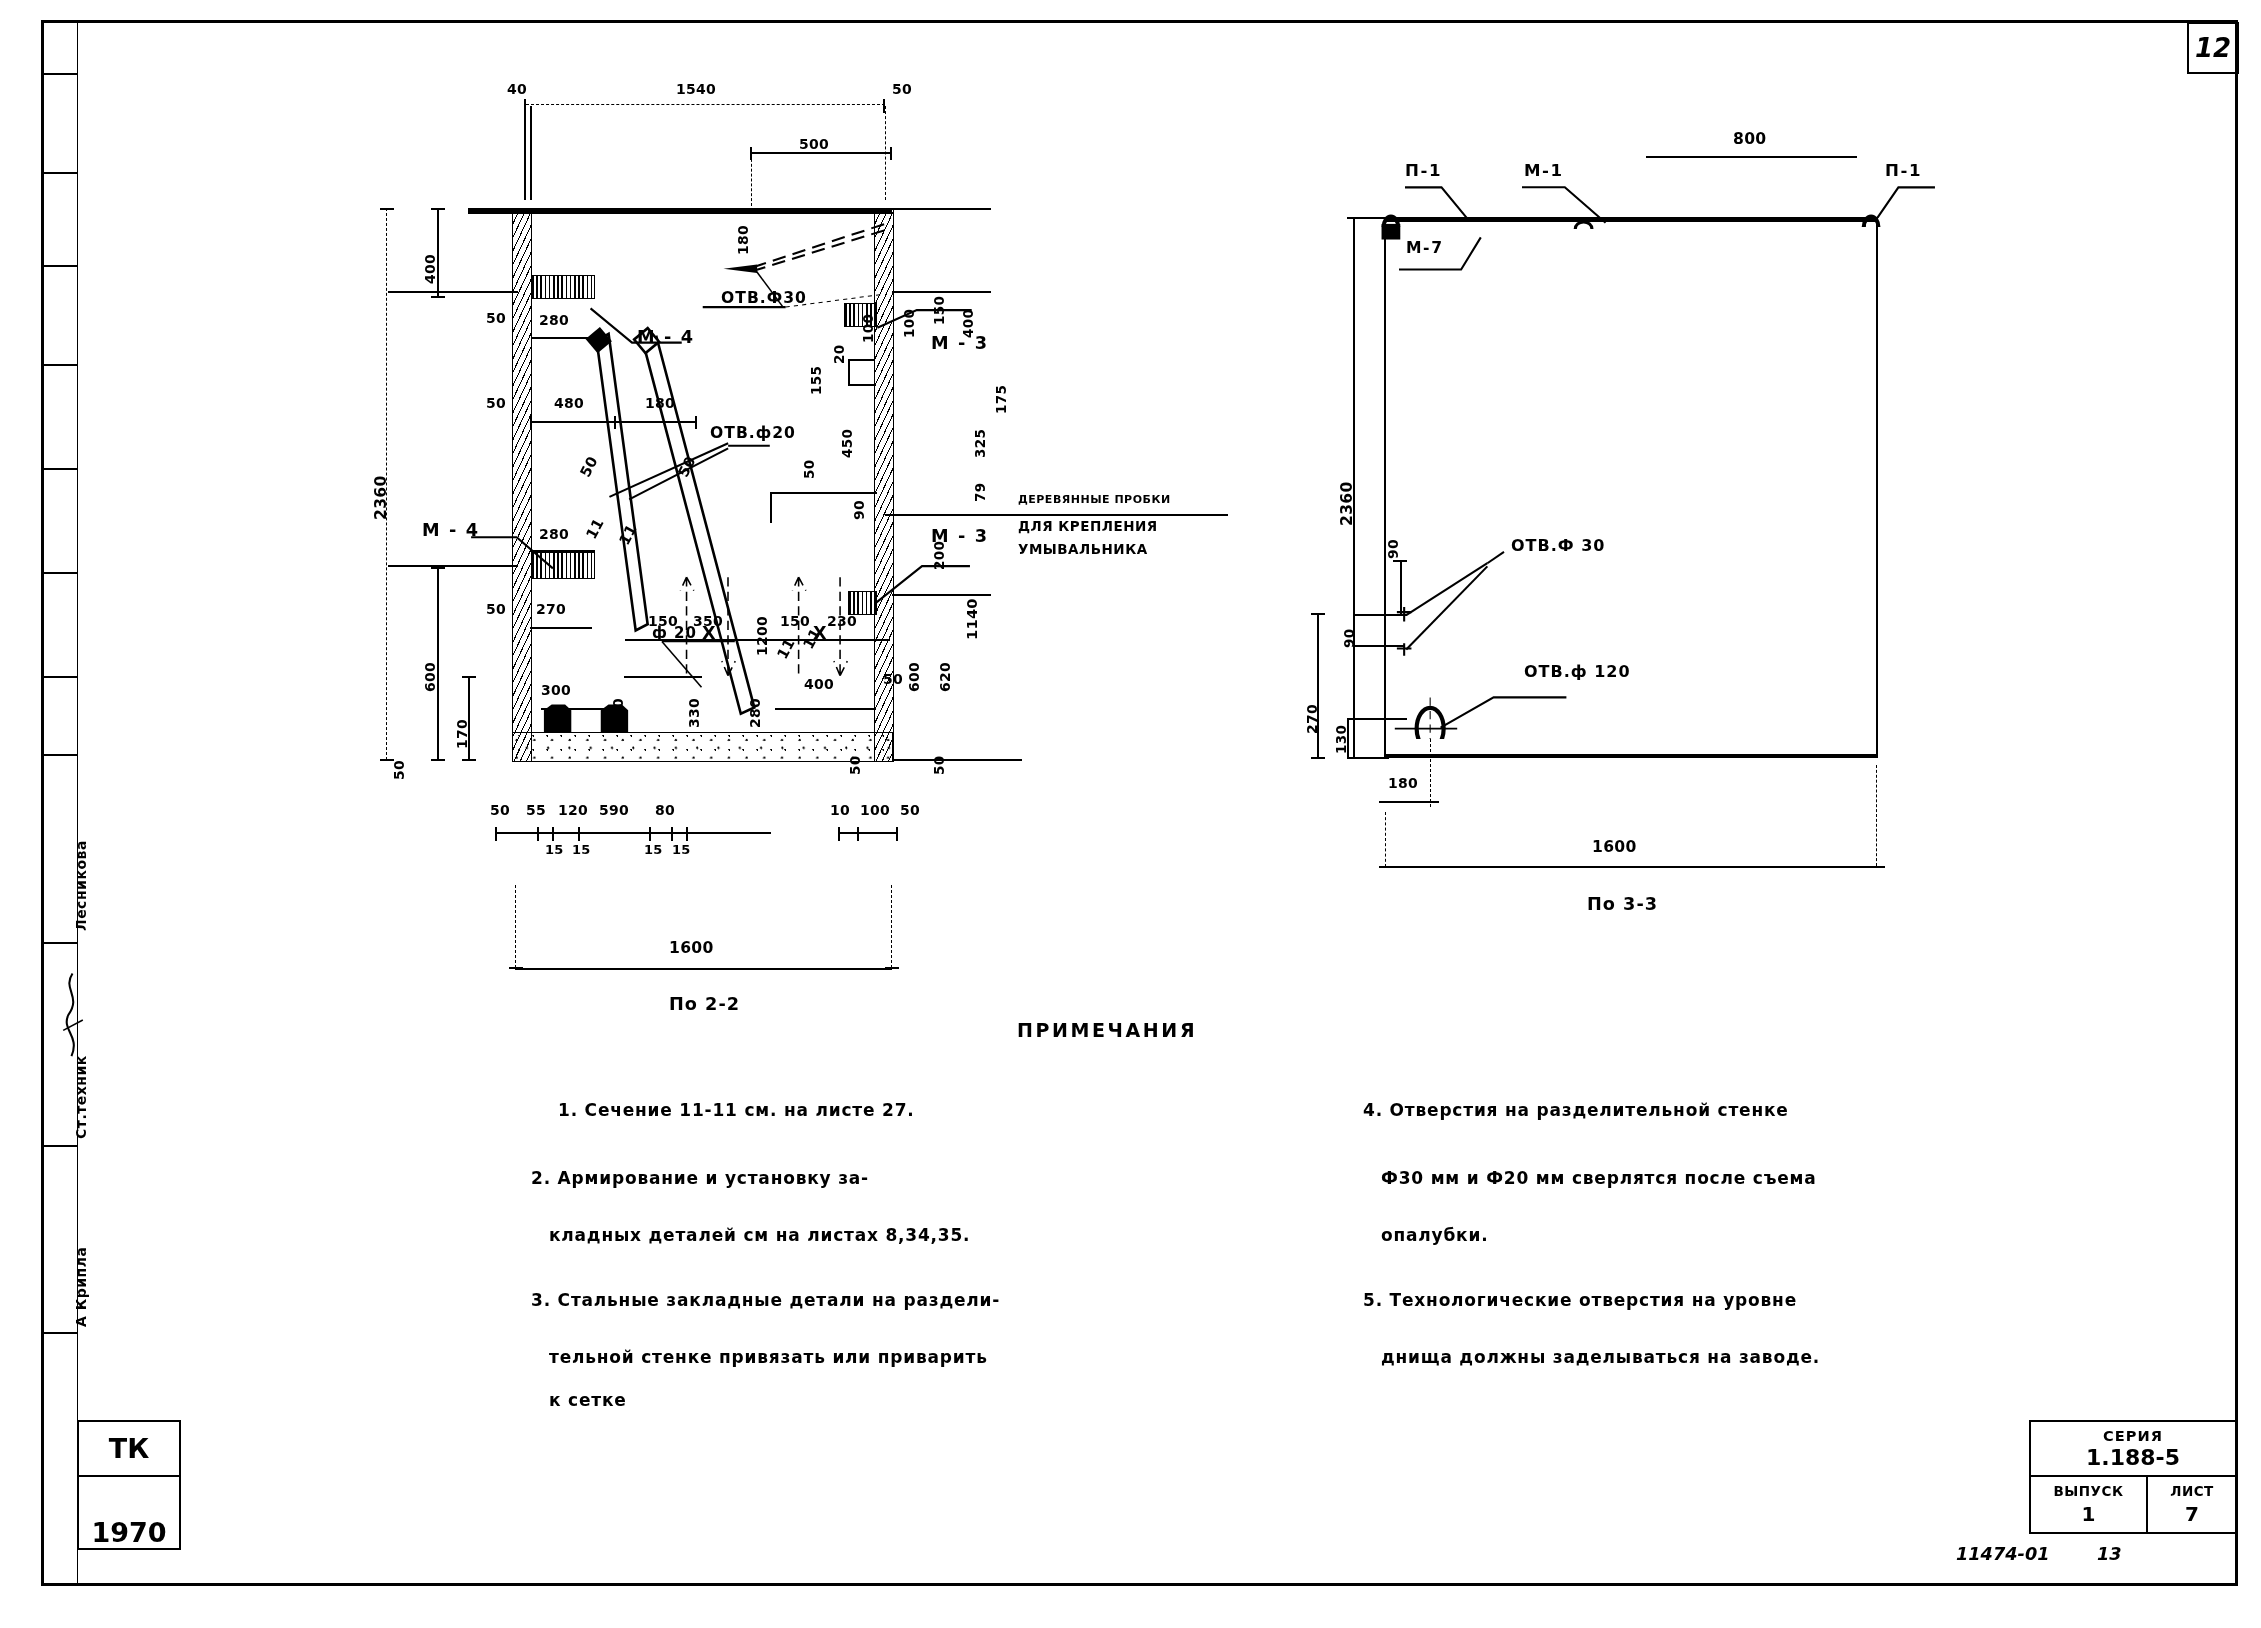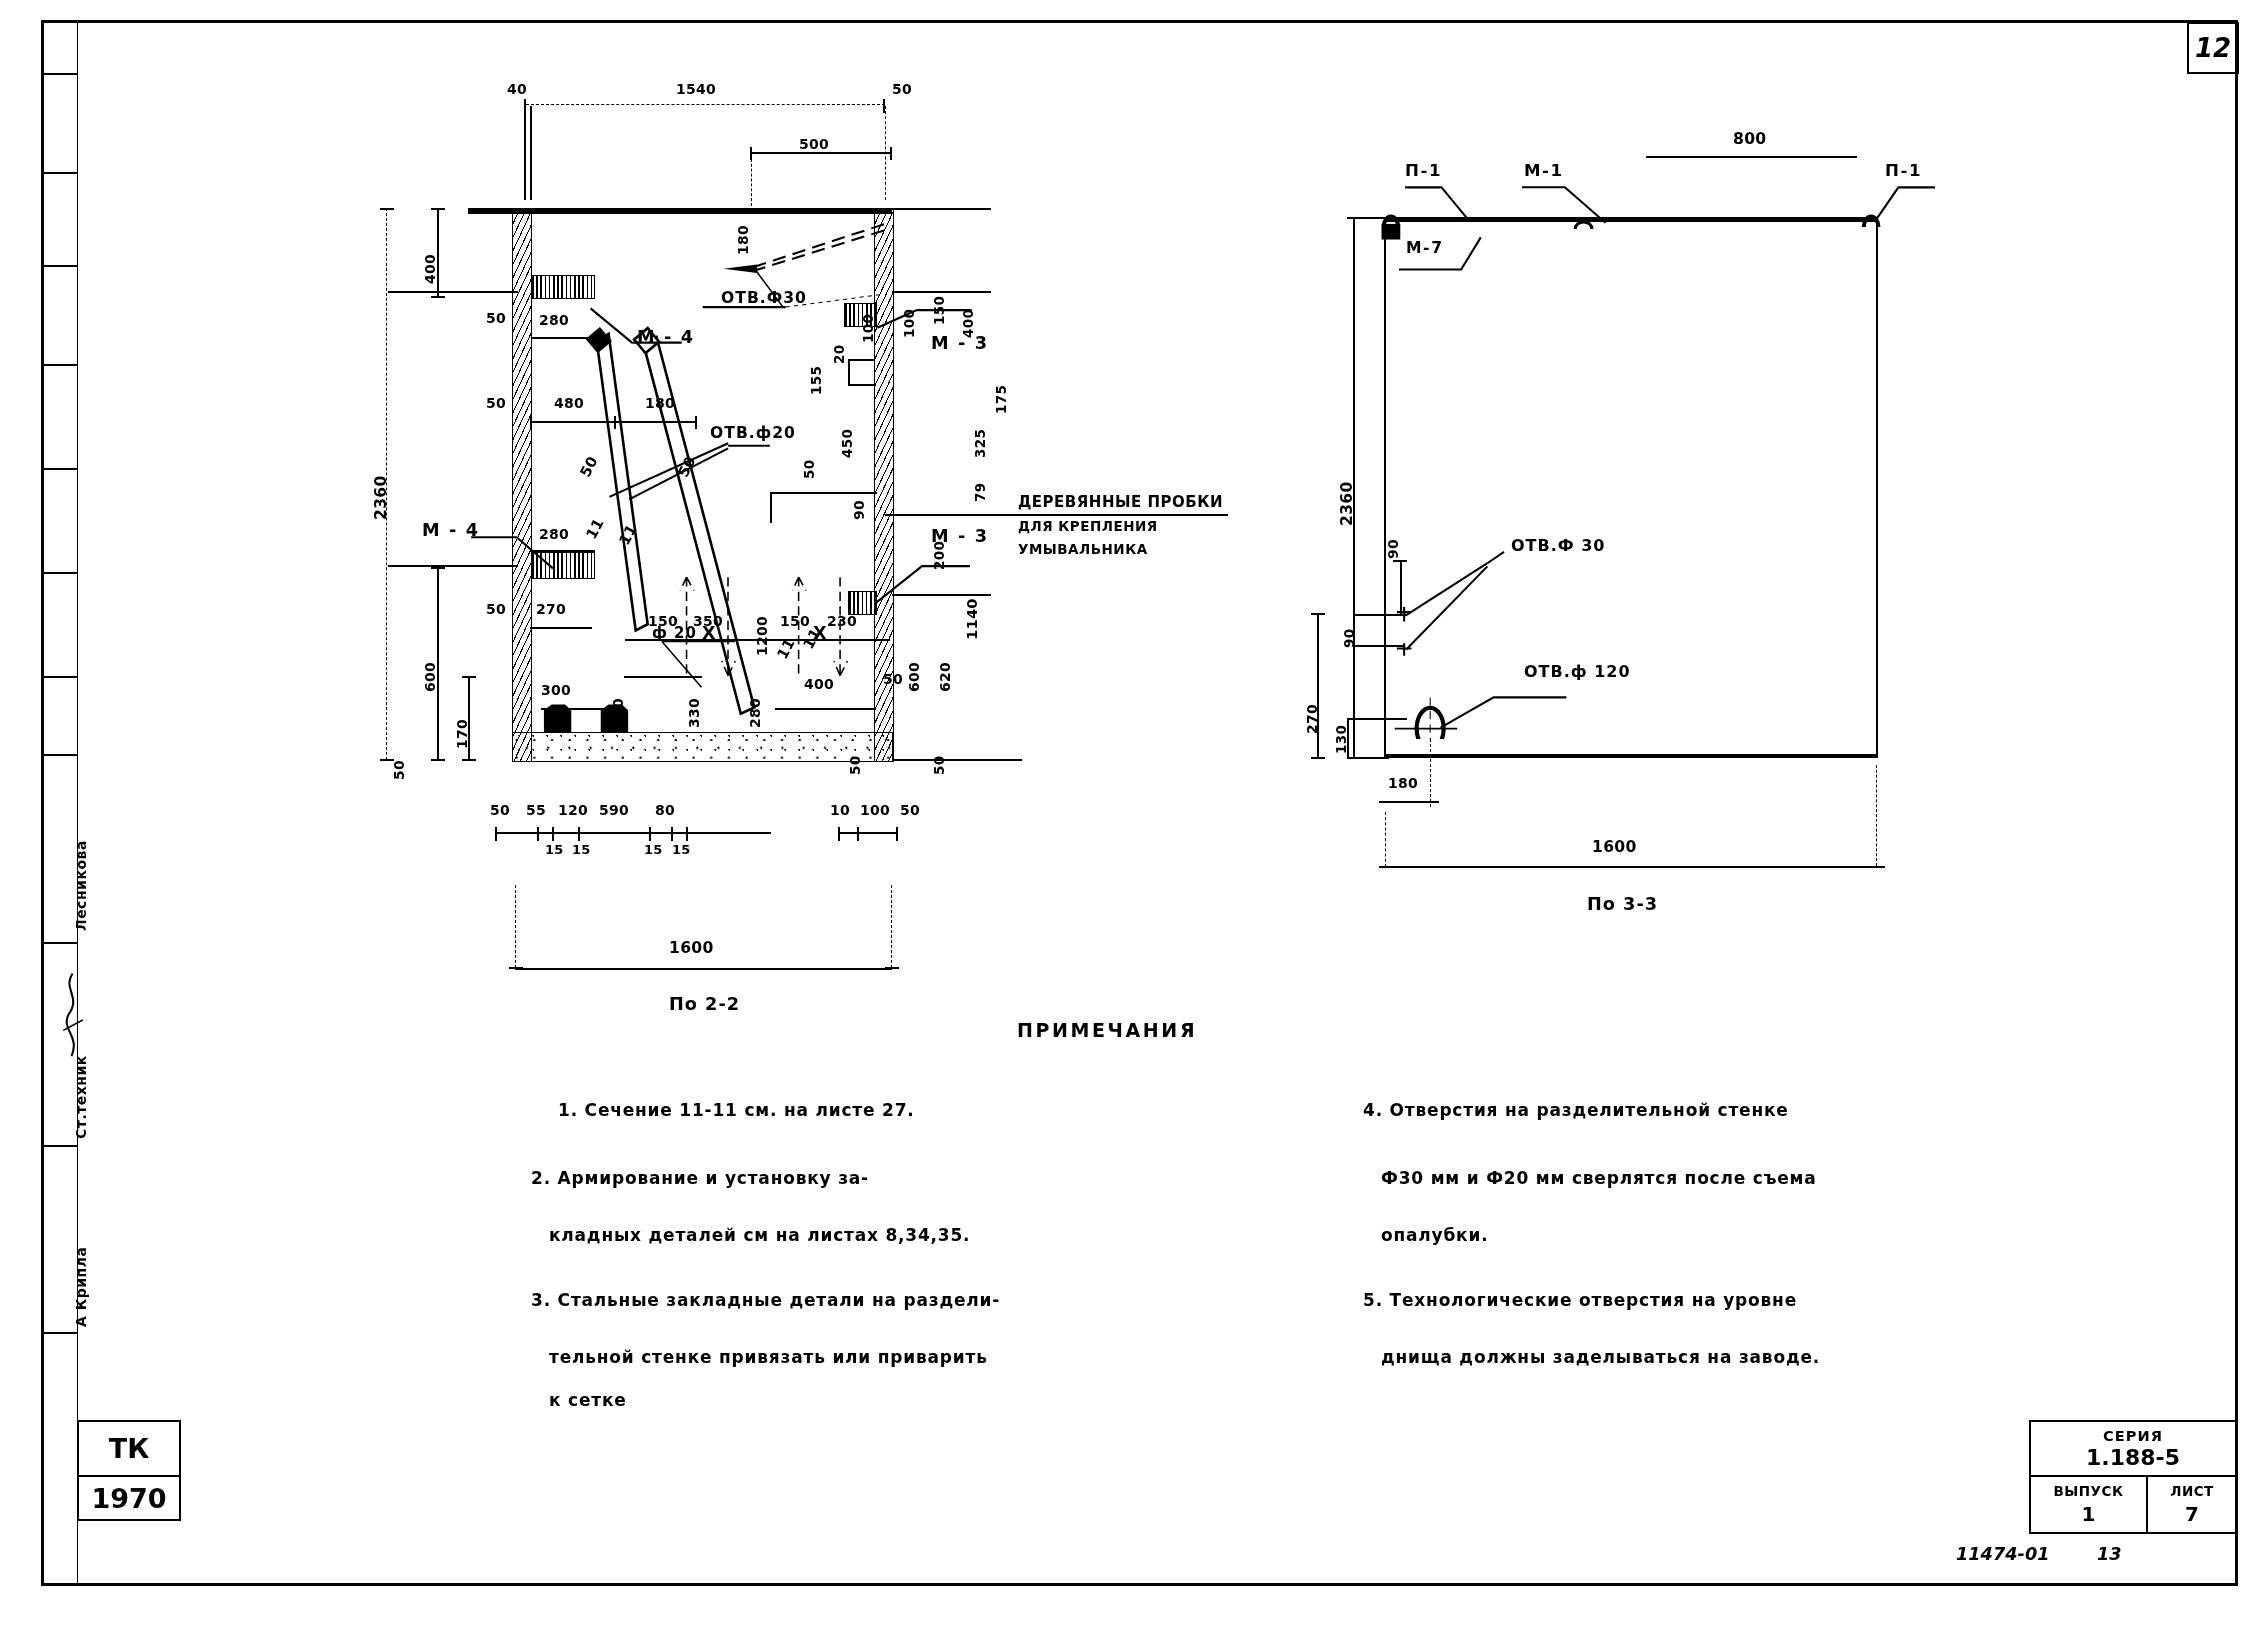--- a/index.html
+++ b/index.html
@@ -159,21 +159,21 @@
 </svg>
 <span class="mark" style="left:931px;top:333px;">М - 3</span>
 
 <svg class="abs" style="left:872px;top:541px;" width="99" height="68" viewBox="0 0 190 130">
   <path d="M8 118 L96 48 L188 48" stroke="#000" stroke-width="4" fill="none"></path>
 </svg>
 <span class="mark" style="left:931px;top:526px;">М - 3</span>
 
 <div class="ln abs" style="left:952px;top:514px;width:276px;height:2.1px;"></div>
 <div class="ln abs" style="left:885px;top:514px;width:73px;height:1.6px;"></div>
-<span class="note-l" style="left:1018px;top:493px;font-size:15px;letter-spacing:0.5px;">ДЕРЕВЯННЫЕ ПРОБКИ</span>
+<span class="note-l" style="left:1018px;top:493px;font-size:11px;letter-spacing:0.5px;">ДЕРЕВЯННЫЕ ПРОБКИ</span>
 <span class="note-l" style="left:1018px;top:518px;font-size:13.5px;letter-spacing:0.5px;">ДЛЯ КРЕПЛЕНИЯ</span>
 <span class="note-l" style="left:1018px;top:541px;font-size:13.5px;letter-spacing:0.5px;">УМЫВАЛЬНИКА</span>
 
 <span class="dim-txt" style="left:584px;top:520px;font-size:14.6px;transform:rotate(-62deg);">11</span>
 <span class="dim-txt" style="left:617px;top:526px;font-size:14.6px;transform:rotate(-62deg);">11</span>
 <span class="dim-txt" style="left:775px;top:640px;font-size:14.6px;transform:rotate(-62deg);">11</span>
 <span class="dim-txt" style="left:801px;top:630px;font-size:14.6px;transform:rotate(-62deg);">11</span>
 
 <div class="ln abs" style="left:526px;top:104px;width:359px;height:1.6px;border-top:1.6px dashed #000;background:none;"></div>
 <div class="tick" style="left:524px;top:99px;height:13.5px;"></div>
@@ -420,21 +420,21 @@
 <span class="note-l" style="left:1363px;top:1100px;">4. Отверстия  на  разделительной  стенке</span>
 <span class="note-l" style="left:1381px;top:1168px;">Ф30 мм  и  Ф20 мм  сверлятся  после  съема</span>
 <span class="note-l" style="left:1381px;top:1225px;">опалубки.</span>
 <span class="note-l" style="left:1363px;top:1290px;">5. Технологические  отверстия  на  уровне</span>
 <span class="note-l" style="left:1381px;top:1347px;">днища  должны  заделываться  на заводе.</span>
 
 <div class="abs" id="title-block">
   <div class="tb-cell" style="left:0;top:0;width:104px;height:57px;">
     <span class="tb-txt" style="font-size:27px;">ТК</span>
   </div>
-  <div class="tb-cell" style="left:0;top:55px;width:104px;height:46px;">
+  <div class="tb-cell" style="left:0;top:55px;width:104px;height:75px;align-items:flex-end;">
     <span class="tb-txt" style="font-size:27px;">1970</span>
   </div>
 
 
   <div class="tb-cell" style="left:1952px;top:0;width:208px;height:57px;flex-direction:column;gap:1px;">
     <span class="tb-txt" style="font-size:14.6px;letter-spacing:1px;">СЕРИЯ</span>
     <span class="tb-txt" style="font-size:22px;">1.188-5</span>
   </div>
   <div class="tb-cell" style="left:1952px;top:55px;width:119px;height:59px;flex-direction:column;gap:2.1px;">
     <span class="tb-txt" style="font-size:13.5px;letter-spacing:0.5px;">ВЫПУСК</span>

